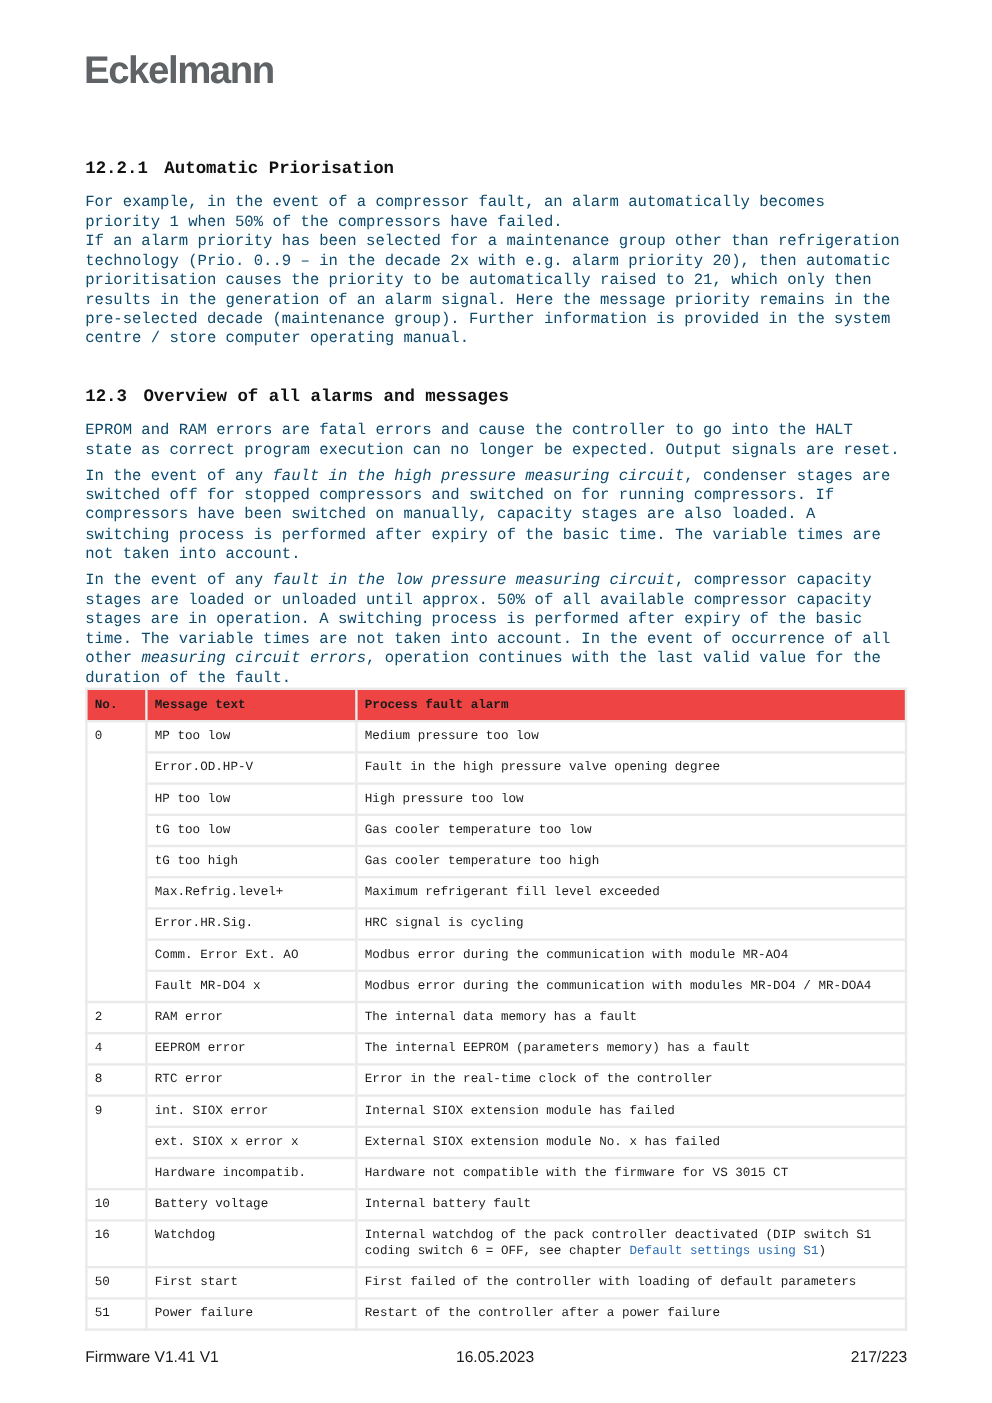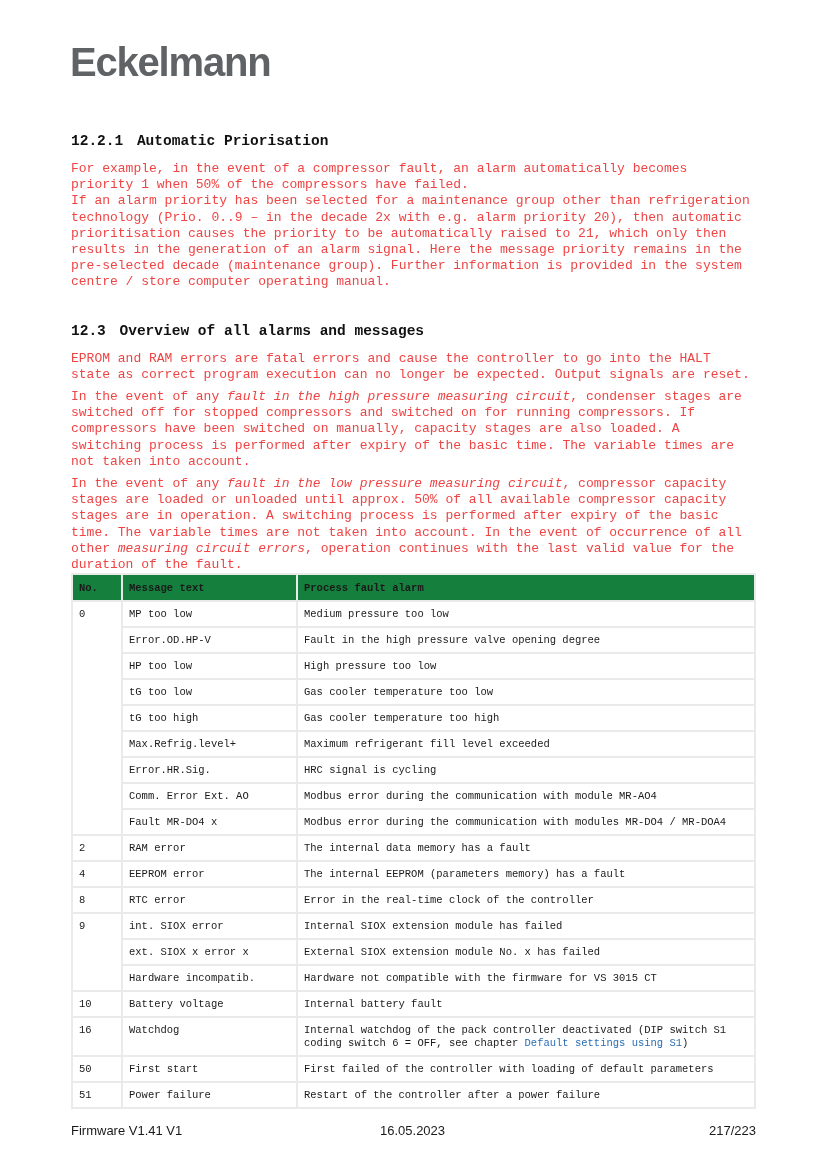--- a/index.html
+++ b/index.html
@@ -4,40 +4,40 @@
 <style>
   * { box-sizing: border-box; }
   html, body { margin: 0; padding: 0; background: #ffffff; }
   body {
     width: 827px; height: 1169px; position: relative; overflow: hidden;
     font-family: "Liberation Sans", sans-serif; color: #1a1a1a;
   }
   .logo {
     position: absolute; left: 70px; top: 40px;
     font-family: "Liberation Sans", sans-serif; font-weight: bold;
-    font-size: 40px; letter-spacing: -1.2px; color: #5f6366;
+    font-size: 32px; letter-spacing: -1.2px; color: #5f6366;
   }
   .content { position: absolute; left: 71px; top: 133px; width: 685px; font-family: Liberation Mono, monospace; }
   h2 {
     font-size: 14.5px; font-weight: bold; margin: 0 0 12px 0; color: #111;
   }
   h2 .num { margin-right: 5px; }
   p {
-    font-size: 13px; line-height: 16.2px; margin: 0 0 6px 0; color: #ef4444;
+    font-size: 13px; line-height: 16.2px; margin: 0 0 6px 0; color: #0c4a6e;
   }
   p.tight { margin-bottom: 0; }
   .sec2 { margin-top: 32px; }
   table {
     border-collapse: collapse; width: 685px; margin-top: 0; font-size: 10.5px;
   }
   th, td {
     border: 2px solid #eaeaea; text-align: left; vertical-align: top;
     padding: 6px 6px 5px 6px; line-height: 13px; color: #1a1a1a;
   }
-  th { background: #15803d; font-weight: bold; height: 26px; padding-top: 7px; }
+  th { background: #ef4444; font-weight: bold; height: 26px; padding-top: 7px; }
   td { height: 25.5px; }
   td.c1 { width: 50px; }
   td.c2, th.c2 { width: 175px; }
   .link { color: #2a6db5; margin-top: 44px; }
   .footer {
     position: absolute; top: 1123px; left: 71px; width: 685px;
     font-size: 13px; color: #1a1a1a;
   }
   .footer .l { position: absolute; left: 0; }
   .footer .c { position: absolute; left: 309px; }

